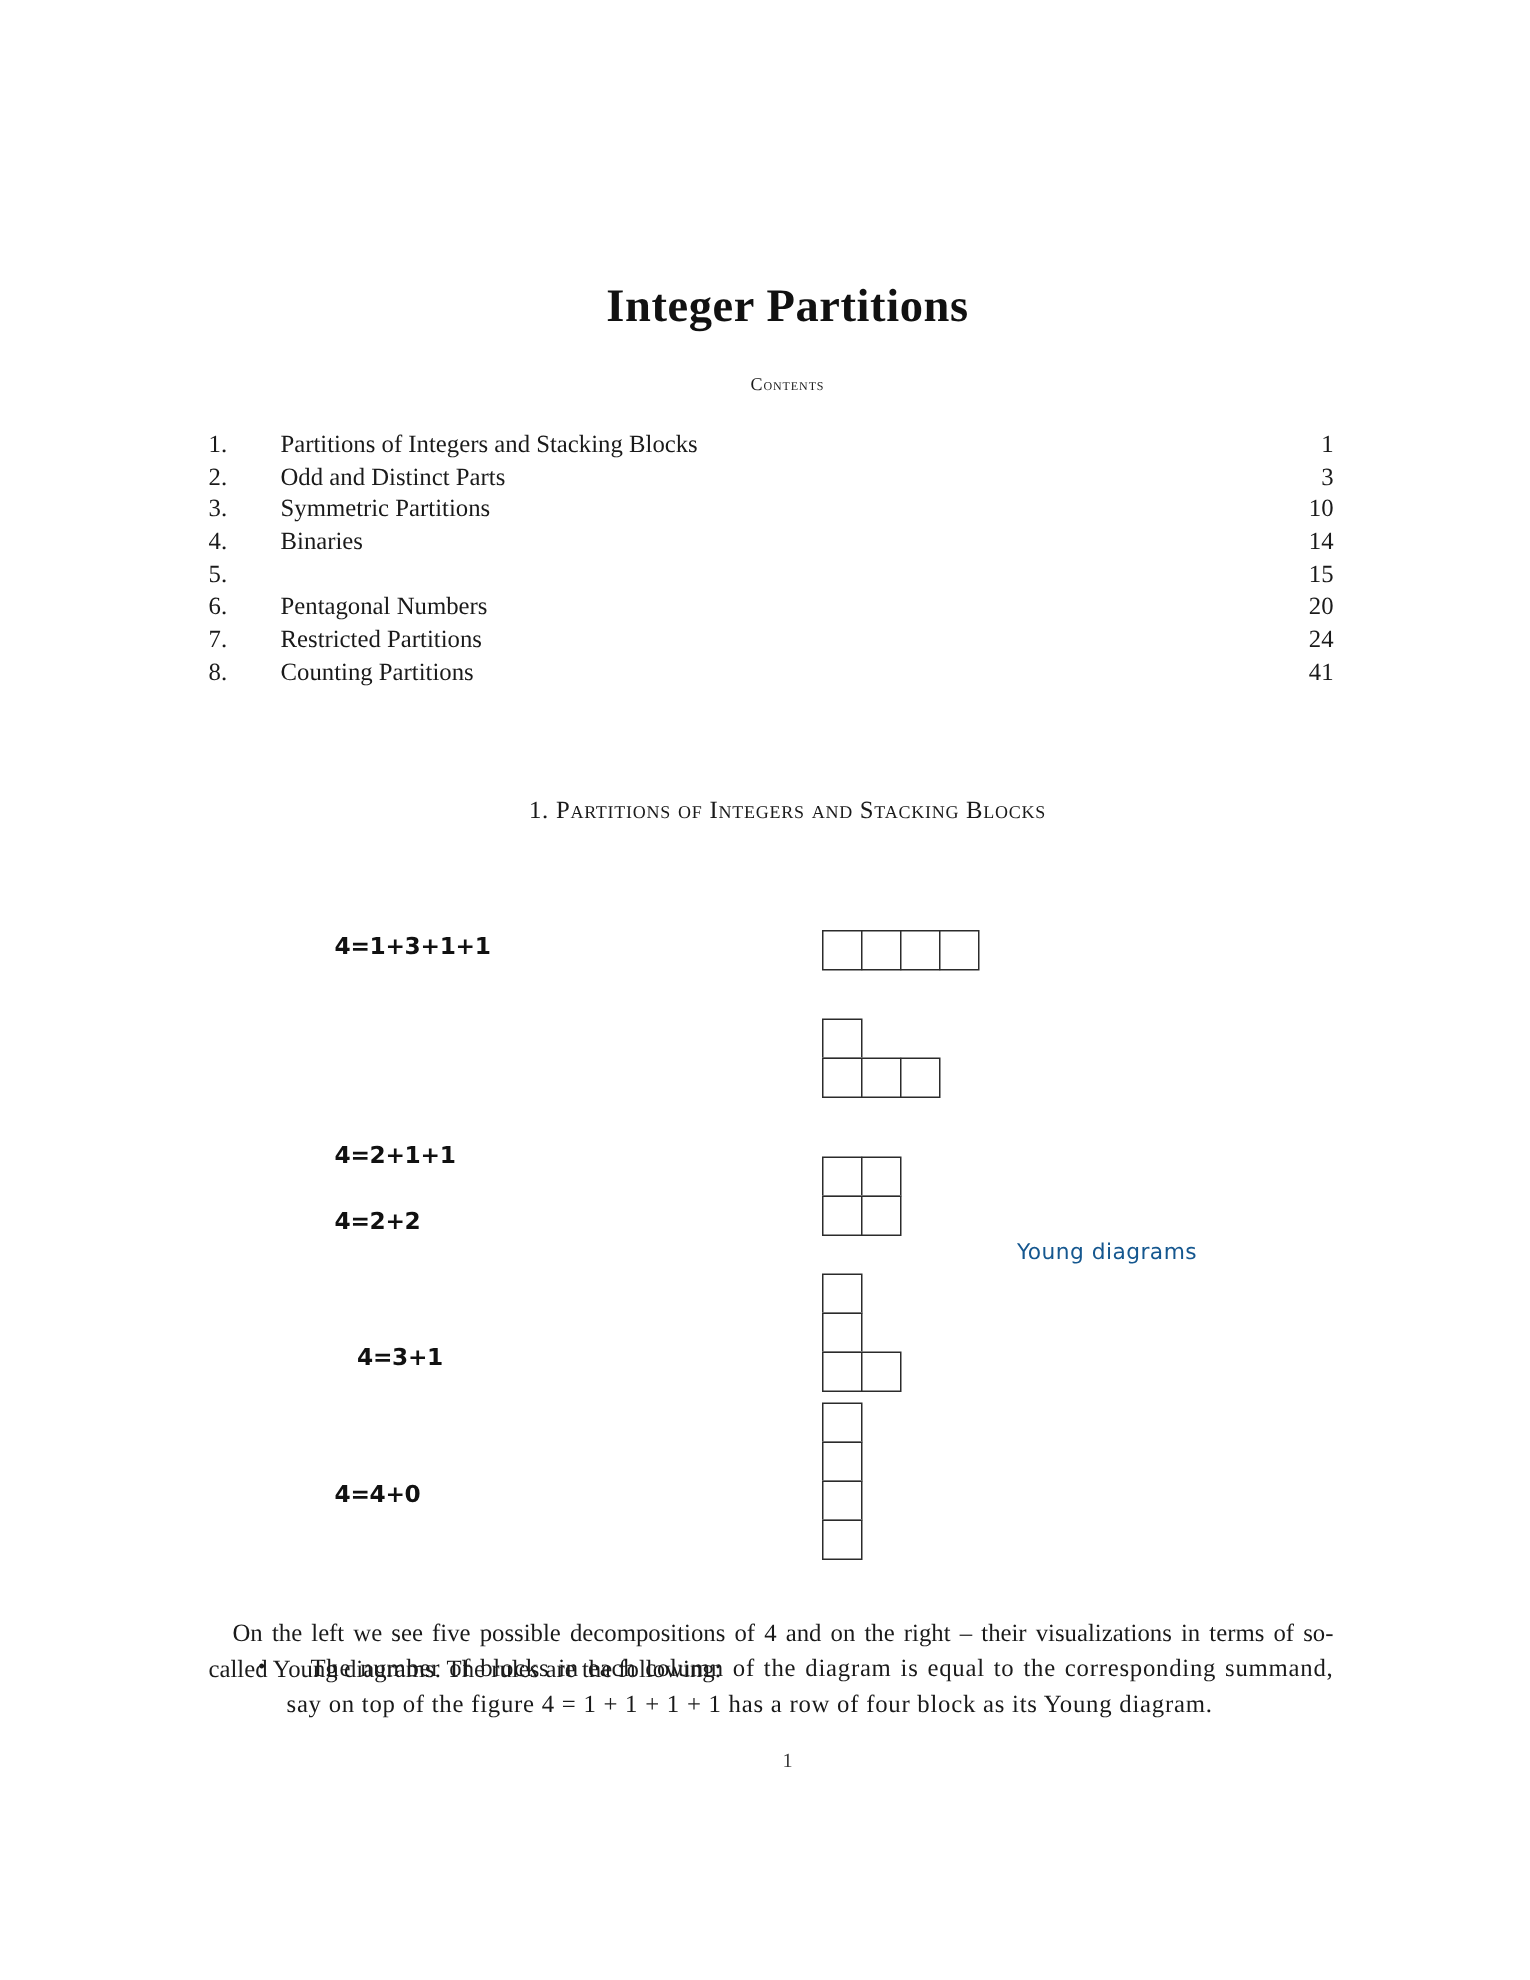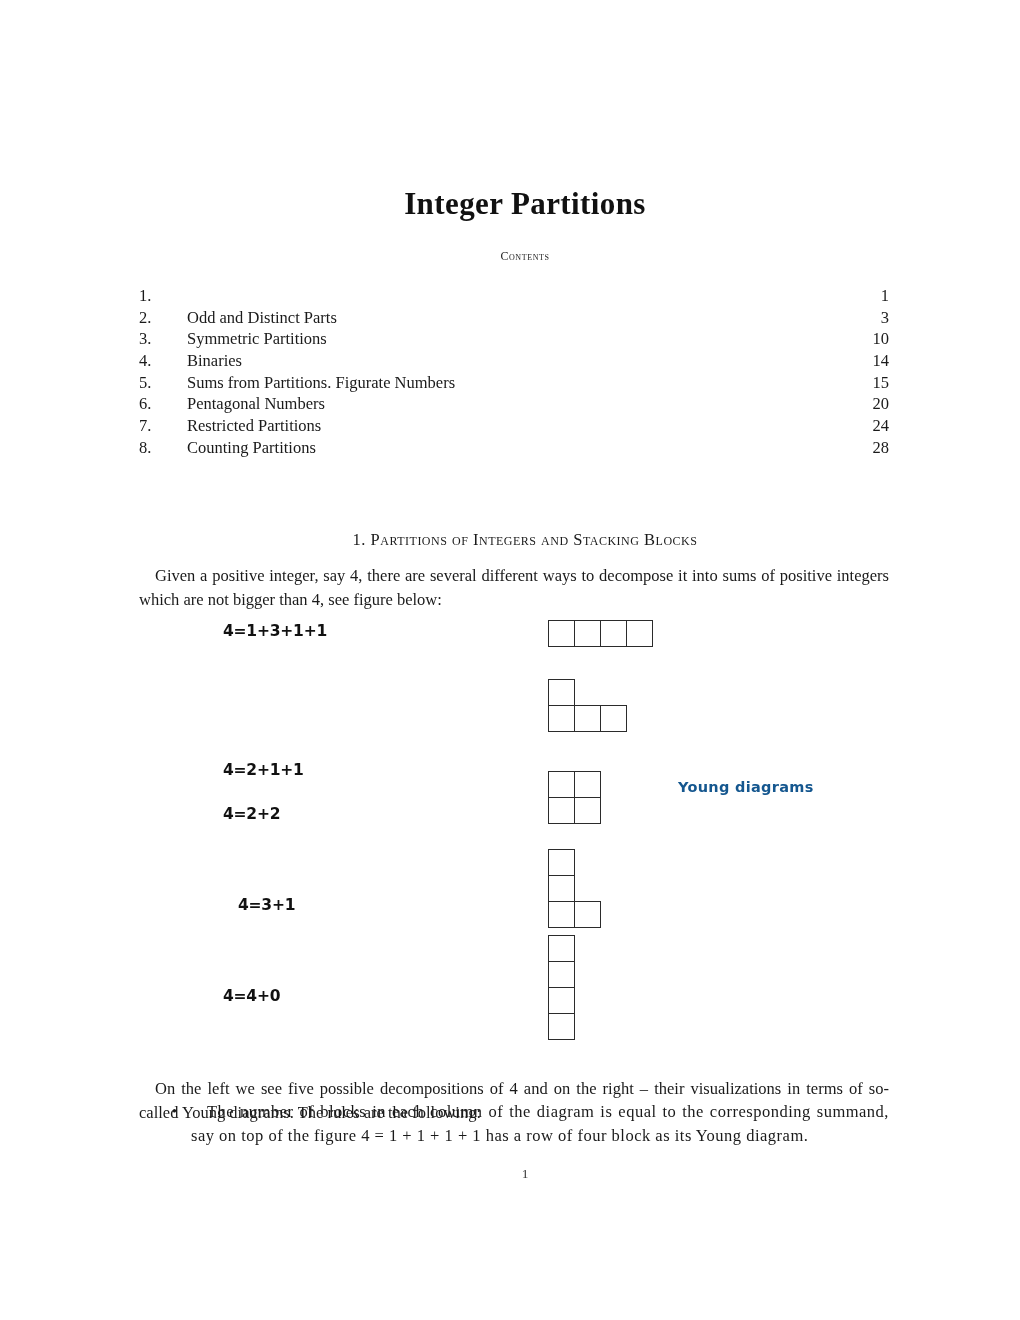--- a/index.html
+++ b/index.html
@@ -150,24 +150,25 @@
     position: absolute;
     width: 27px;
     height: 27px;
     box-sizing: border-box;
     border: 1.6px solid #2b2b2b;
     background: #ffffff;
   }
   .young-caption {
     position: absolute;
     font-family: "DejaVu Sans", "Liberation Sans", sans-serif;
-    font-weight: bold;
+    font-weight: normal;
     font-size: 14.5px;
     letter-spacing: 0.3px;
     white-space: nowrap;
+    margin-top: 48px;
   }
 
   
   .page-number {
     position: absolute;
     left: 0; right: 0;
     top: 1166px;
     text-align: center;
     font-size: 13.5px;
     color: #3a3a3a;
@@ -179,20 +180,21 @@
 <div class="page">
 
   <div class="doc-title">Integer Partitions</div>
 
   <div class="contents-heading">Contents</div>
 
   <div class="toc">
 
     <div class="toc-row">
       <span class="toc-num">1.</span>
+      <span class="toc-label">Partitions of Integers and Stacking Blocks</span>
       <span class="toc-page">1</span>
     </div>
 
     <div class="toc-row">
       <span class="toc-num">2.</span>
       <span class="toc-label">Odd and Distinct Parts</span>
       <span class="toc-page">3</span>
     </div>
 
     <div class="toc-row">
@@ -202,47 +204,45 @@
     </div>
 
     <div class="toc-row">
       <span class="toc-num">4.</span>
       <span class="toc-label">Binaries</span>
       <span class="toc-page">14</span>
     </div>
 
     <div class="toc-row">
       <span class="toc-num">5.</span>
-      <span class="toc-label">Sums from Partitions. Figurate Numbers</span>
       <span class="toc-page">15</span>
     </div>
 
     <div class="toc-row">
       <span class="toc-num">6.</span>
       <span class="toc-label">Pentagonal Numbers</span>
       <span class="toc-page">20</span>
     </div>
 
     <div class="toc-row">
       <span class="toc-num">7.</span>
       <span class="toc-label">Restricted Partitions</span>
       <span class="toc-page">24</span>
     </div>
 
     <div class="toc-row">
       <span class="toc-num">8.</span>
       <span class="toc-label">Counting Partitions</span>
-      <span class="toc-page">28</span>
+      <span class="toc-page">41</span>
     </div>
 
   </div>
 
   <div class="section-heading">1. Partitions of Integers and Stacking Blocks</div>
 
-  <div class="body-para" id="intro-para">Given a positive integer, say 4, there are several different ways to decompose it into sums of positive integers which are not bigger than 4, see figure below:</div>
 
   <div class="figure">
 
     <div class="eq-label" style="left:208px; top:622px;">4=1+3+1+1</div>
     <div class="eq-label" style="left:208px; top:713px;margin-top:48px;">4=2+1+1</div>
     <div class="eq-label" style="left:208px; top:805px;">4=2+2</div>
     <div class="eq-label" style="left:208px; top:896px;margin-left:15px;">4=3+1</div>
     <div class="eq-label" style="left:208px; top:987px;">4=4+0</div>
 
     <div class="young-group" style="left:533px; top:620px; width:110px; height:30px;">

